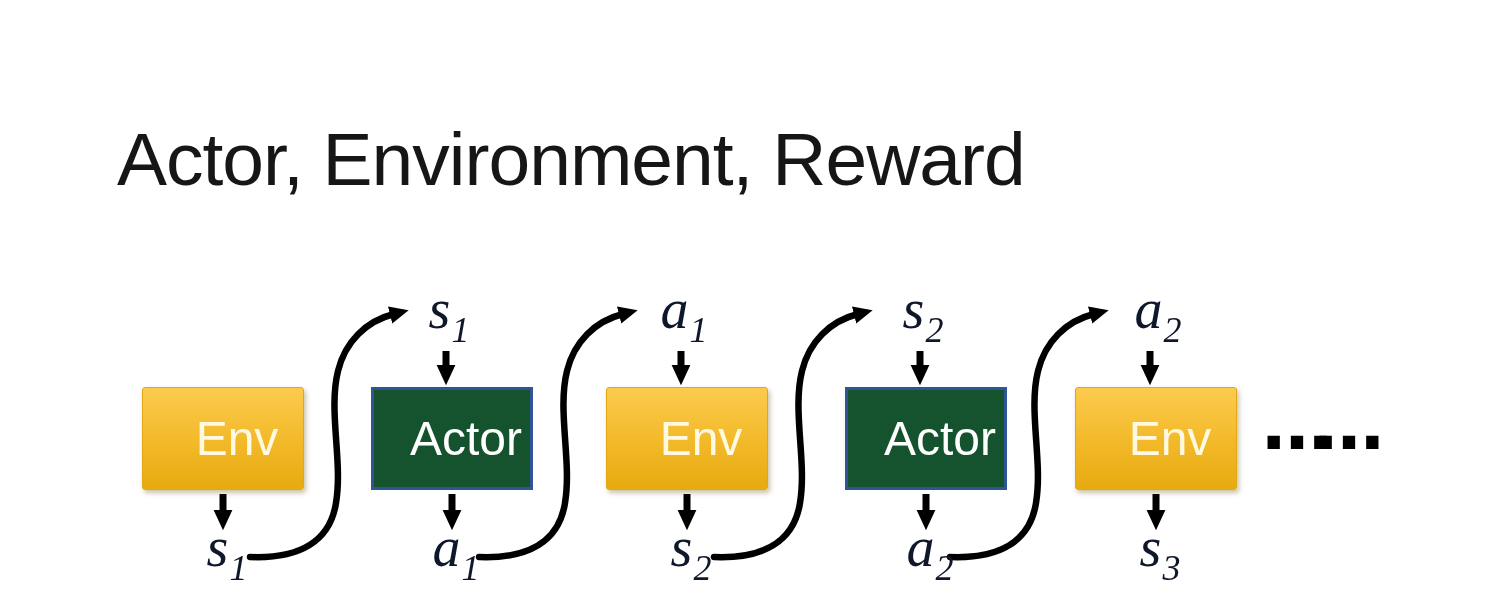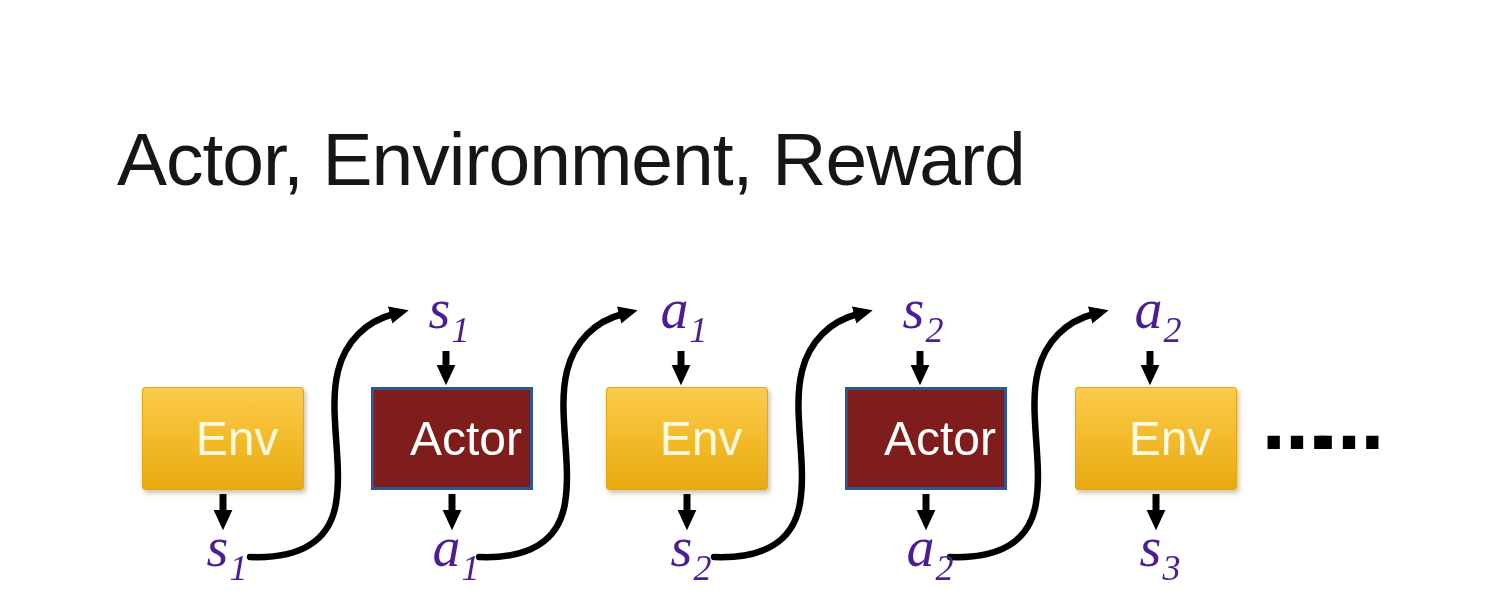--- a/index.html
+++ b/index.html
@@ -18,26 +18,26 @@
     display:flex;align-items:center;justify-content:center;
     font-size:48px;white-space:nowrap;padding-left:28px;
   }
   .box.env{
     background:linear-gradient(180deg,#FCCB4E 0%,#F3BA2B 50%,#E7AA10 100%);
     border:1px solid #E2A716;border-radius:3px;
     box-shadow:2px 3px 5px rgba(100,80,0,.35);
     color:#FEF9E0;
   }
   .box.actor{
-    background:#7f1d1d;border:3px solid #2F5597;color:#ffffff;
+    background:#14532d;border:3px solid #2F5597;color:#ffffff;
   }
   .mlabel{
     position:absolute;transform:translateX(-50%);
     font-family:"Liberation Serif",serif;font-style:italic;
-    font-size:56px;line-height:1;color:#4c1d95;white-space:nowrap;
+    font-size:56px;line-height:1;color:#0f172a;white-space:nowrap;
   }
   .mlabel sub{font-size:36px;vertical-align:-14px;margin-left:1px;}
   .mlabel.toprow{top:281px;}
   .mlabel.bottomrow{top:519px;}
   .dots{
     position:absolute;left:1262px;top:390px;line-height:1;
     font-family:"DejaVu Sans",sans-serif;font-weight:bold;
     font-size:70px;letter-spacing:-18px;color:#000;white-space:nowrap;
   }
 </style>

